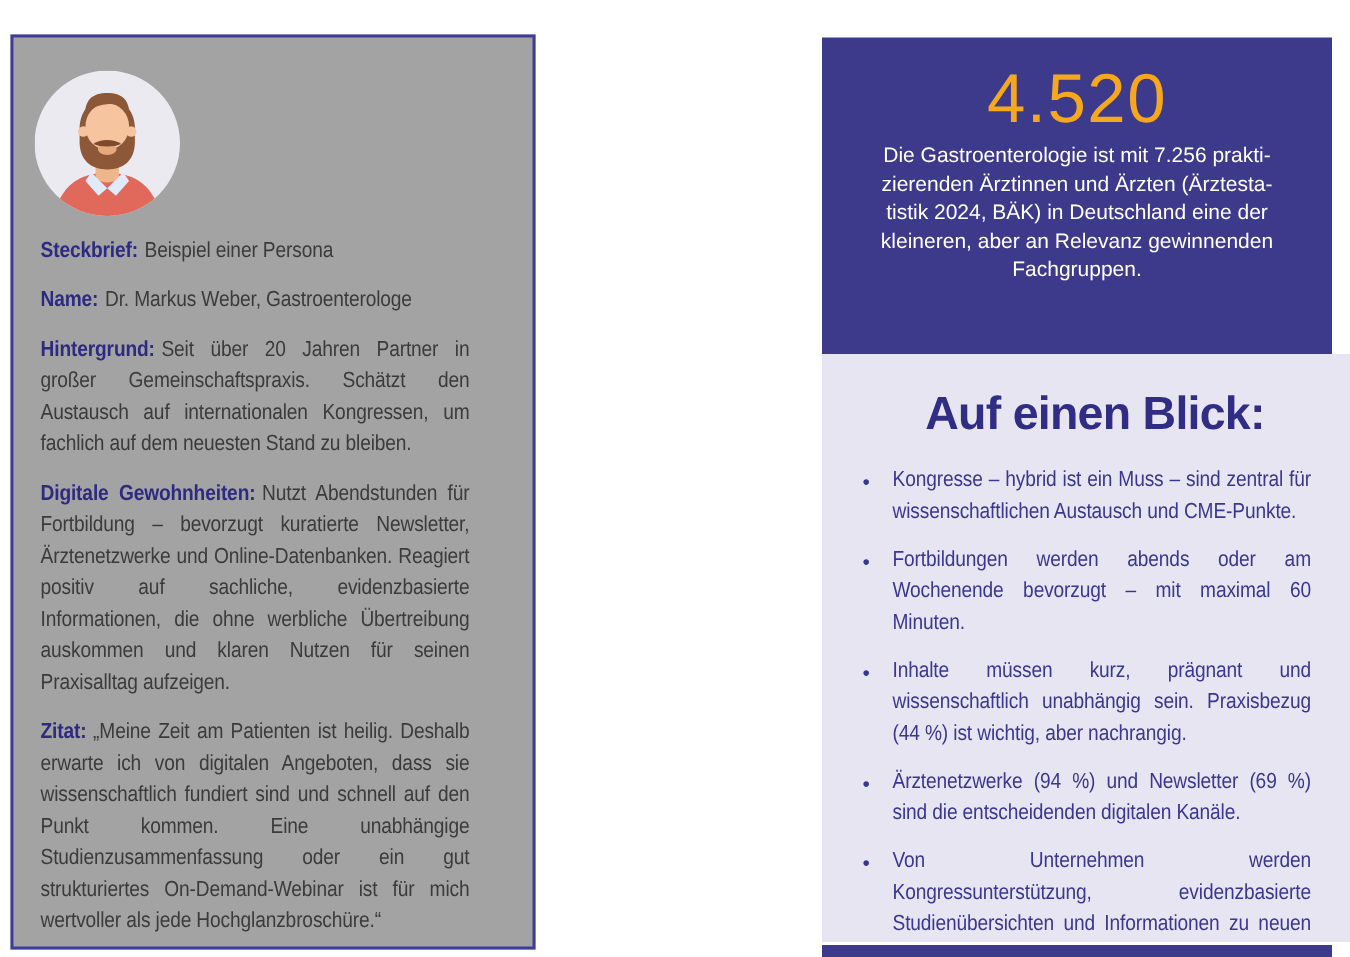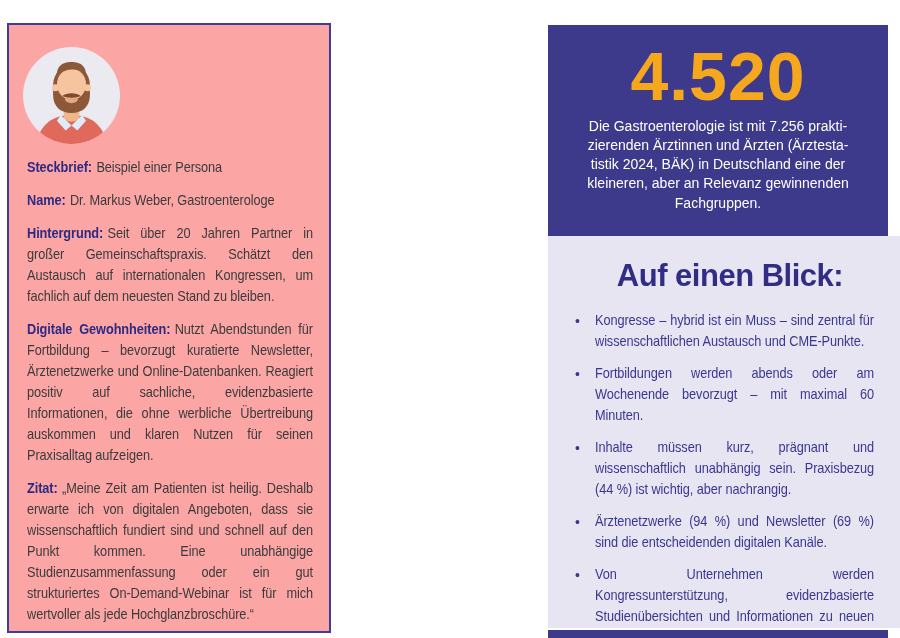--- a/index.html
+++ b/index.html
@@ -3,40 +3,40 @@
 <meta charset="utf-8">
 <style>
   html,body{margin:0;padding:0;}
   body{
     width:900px;height:638px;position:relative;overflow:hidden;
     background:#ffffff;
     font-family:"Liberation Sans", sans-serif;
   }
   
   .persona-card{
-    position:absolute;left:7px;top:23px;width:324px;height:610px;
-    box-sizing:border-box;border:2px solid #403c99;background:#fca5a5;
+    position:absolute;left:7px;top:23px;width:350px;height:610px;
+    box-sizing:border-box;border:2px solid #403c99;background:#a3a3a3;
   }
   .avatar{position:absolute;left:14px;top:22px;width:97px;height:97px;}
   .fields{
     position:absolute;left:18px;top:132px;width:325px;
     transform:scaleX(0.88);transform-origin:0 0;
   }
   .field{
     margin:0 0 12px 0;font-size:14.5px;line-height:1.45;color:#3b3b3b;
     text-align:justify;letter-spacing:-0.1px;
   }
   .flabel{font-weight:bold;color:#2d2a82;margin-right:5px;}
   
   .stat-box{
     position:absolute;left:548px;top:25px;width:340px;height:211px;
     background:#3d3a8c;text-align:center;box-sizing:border-box;
   }
   .stat-number{
-    margin-top:16px;font-size:68px;line-height:1.05;font-weight:bold;
+    margin-top:16px;font-size:46px;line-height:1.05;font-weight:normal;
     color:#f5a71e;letter-spacing:1px;
   }
   .stat-desc{
     margin-top:5px;padding:0 14px;font-size:14px;line-height:1.36;
     color:#ffffff;white-space:pre-line;
   }
   .glance-box{
     position:absolute;left:548px;top:236px;width:364px;height:392px;
     background:#e7e5f2;box-sizing:border-box;
   }

